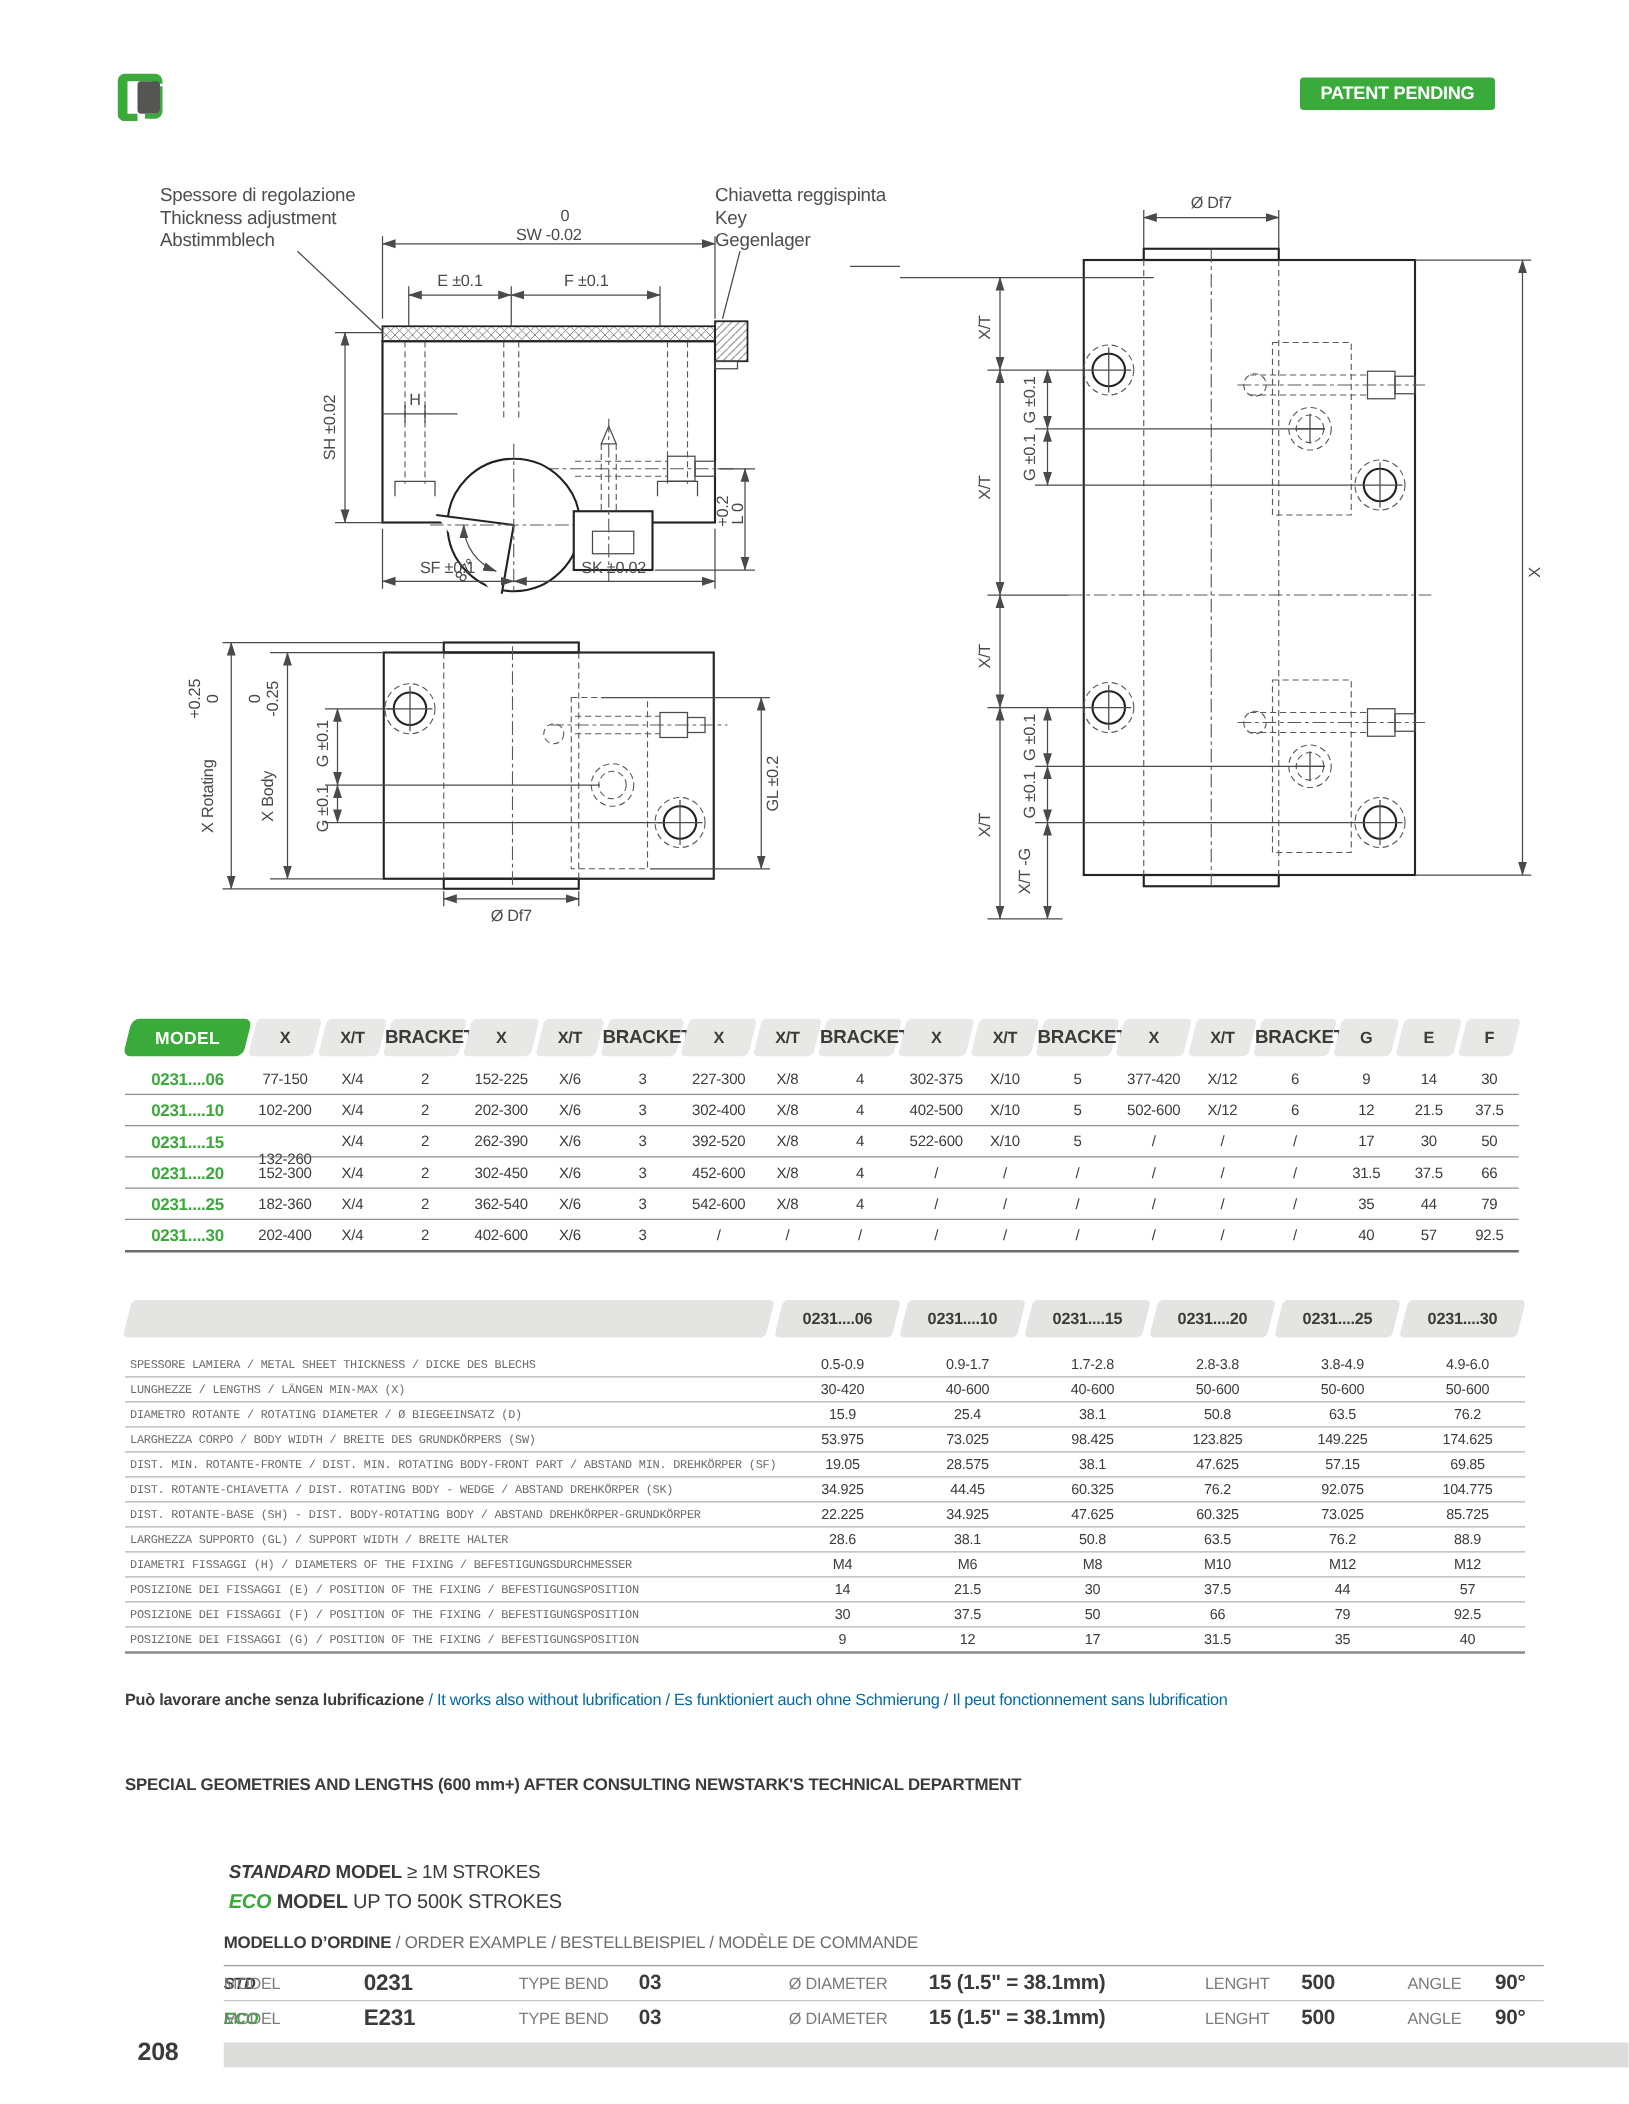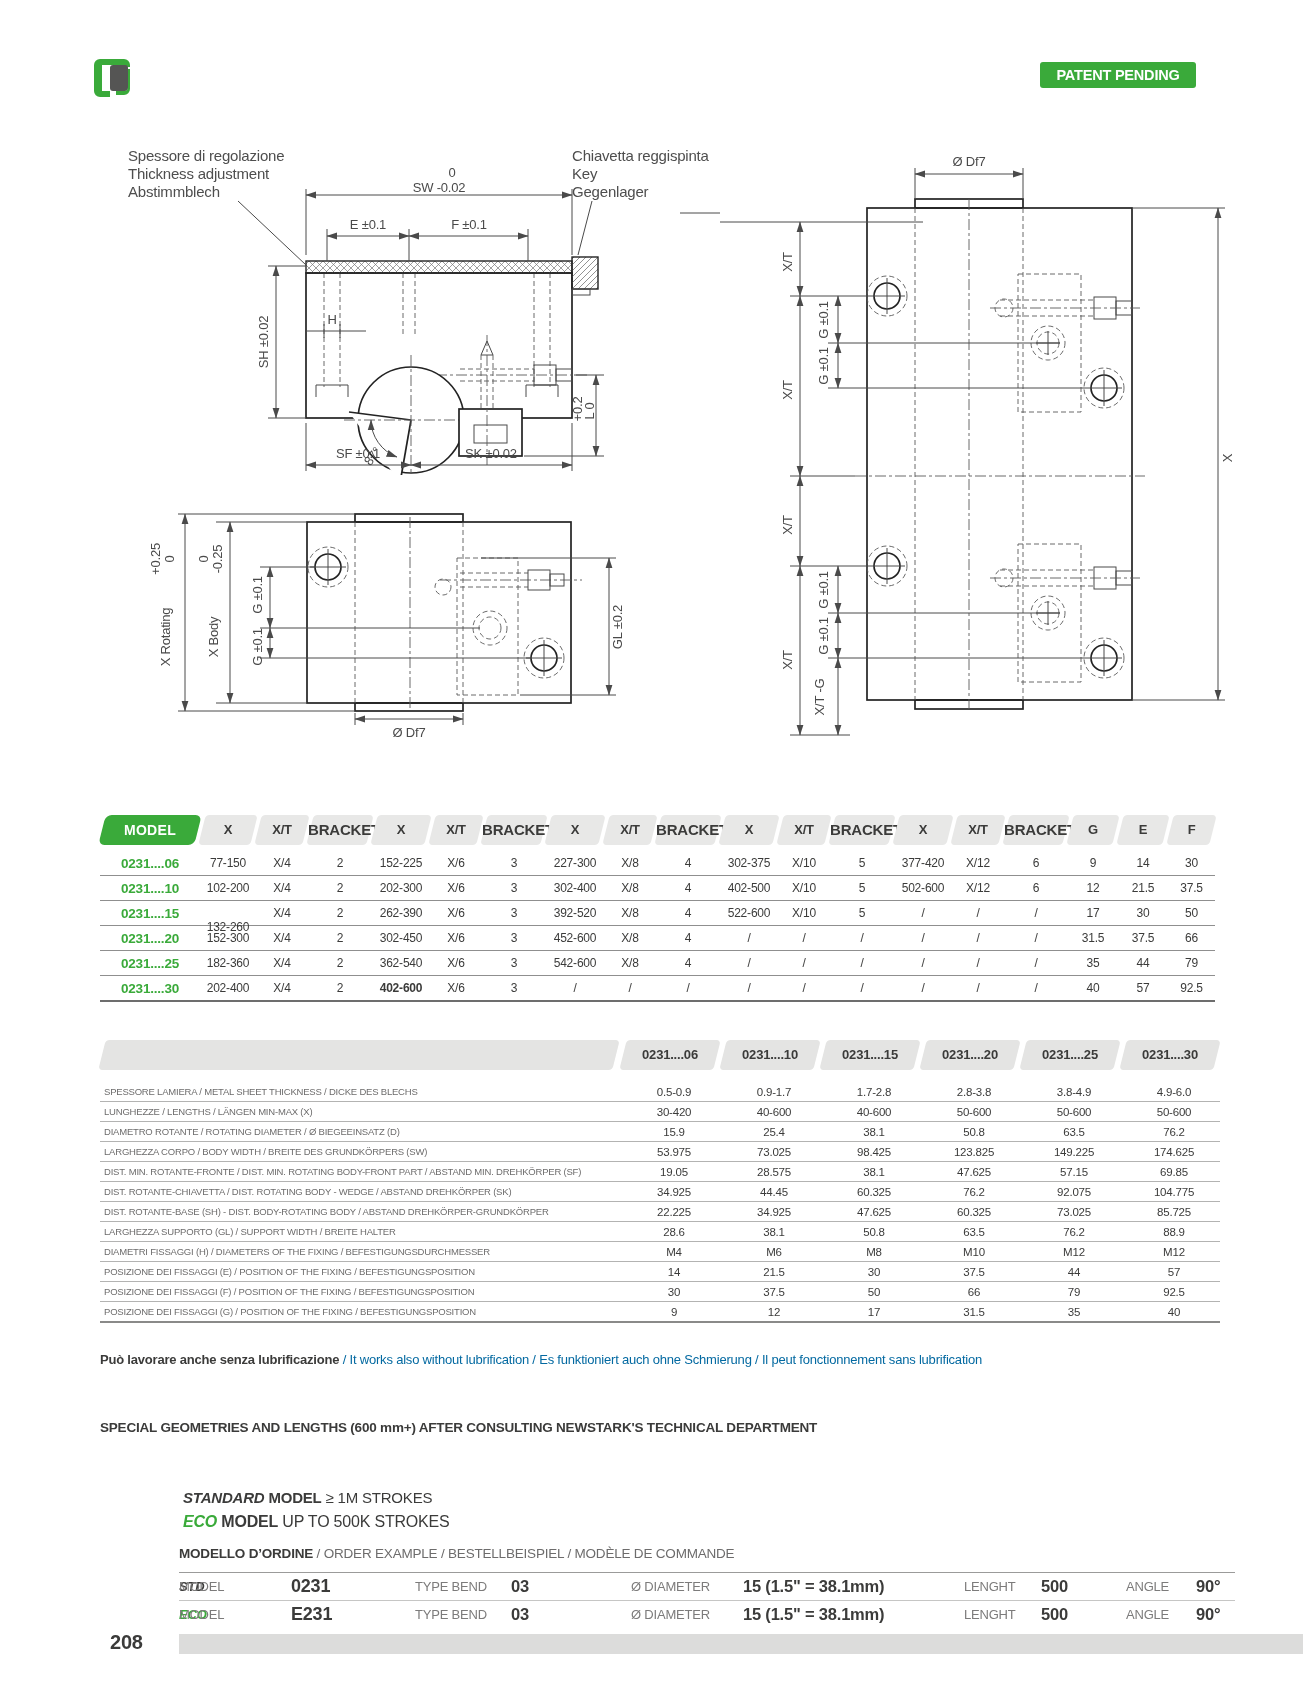--- a/index.html
+++ b/index.html
@@ -33,21 +33,21 @@
   .hc.br .tx{font-size:15px;}
   .t1row{display:flex;height:24px;align-items:center;border-bottom:1px solid #8f8f8f;}
   .t1row.last{border-bottom:2px solid #6d6d6d;}
   .c1{flex:0 0 auto;text-align:center;font-size:12px;color:#3b3b3a;}
   .c1.model{font-weight:bold;font-size:13.5px;color:#3aaa3a;}
   
   #t2{left:100px;top:1040px;width:1120px;}
   .t2hrow{display:flex;height:30px;margin-bottom:12px;}
   .t2row{display:flex;height:19px;align-items:center;border-bottom:1px solid #b3b3b2;}
   .t2row.last{border-bottom:2px solid #8a8a89;}
-  .c2l{flex:0 0 520px;font-size:9.5px;color:#6d6c6c;white-space:nowrap;overflow:hidden;padding-left:4px;}
+  .c2l{flex:0 0 520px;font-size:9.5px;color:#6d6c6c;white-space:nowrap;overflow:hidden;padding-left:4px;font-family:Liberation Mono, monospace;}
   .c2v{flex:0 0 100px;text-align:center;font-size:11.5px;color:#3b3b3a;}
   .t2hl{flex:0 0 520px;position:relative;}
   .t2hl .bg{position:absolute;left:2px;right:4px;top:0;bottom:0;background:#e4e4e3;transform:skewX(-14deg);border-radius:4px;}
   .t2hc{flex:0 0 100px;position:relative;}
   .t2hc .bg{position:absolute;left:3px;right:3px;top:0;bottom:0;background:#e4e4e3;transform:skewX(-14deg);border-radius:4px;}
   .t2hc .tx{position:relative;display:block;text-align:center;line-height:30px;font-weight:bold;font-size:13px;color:#3b3b3a;}
   
   #note1{left:100px;top:1352px;font-size:13px;color:#3b3b3a;}
   #note1 b{font-weight:bold;}
   #note1 span.rest{color:#0369a1;font-weight:normal;}
@@ -514,21 +514,21 @@
         <div class="c1" style="width: 64px;">/</div>
         <div class="c1" style="width: 50px;">35</div>
         <div class="c1" style="width: 50px;">44</div>
         <div class="c1" style="width: 47px;">79</div>
       </div>
       <div class="t1row last">
         <div class="c1 model" style="width: 100px;">0231....30</div>
         <div class="c1" style="width: 56px;">202-400</div>
         <div class="c1" style="width: 52px;">X/4</div>
         <div class="c1" style="width: 64px;">2</div>
-        <div class="c1" style="width: 58px; font-weight: bold;">402-600</div>
+        <div class="c1" style="width: 58px;">402-600</div>
         <div class="c1" style="width: 52px;">X/6</div>
         <div class="c1" style="width: 64px;">3</div>
         <div class="c1" style="width: 58px;">/</div>
         <div class="c1" style="width: 52px;">/</div>
         <div class="c1" style="width: 64px;">/</div>
         <div class="c1" style="width: 58px;">/</div>
         <div class="c1" style="width: 52px;">/</div>
         <div class="c1" style="width: 64px;">/</div>
         <div class="c1" style="width: 58px;">/</div>
         <div class="c1" style="width: 52px;">/</div>

